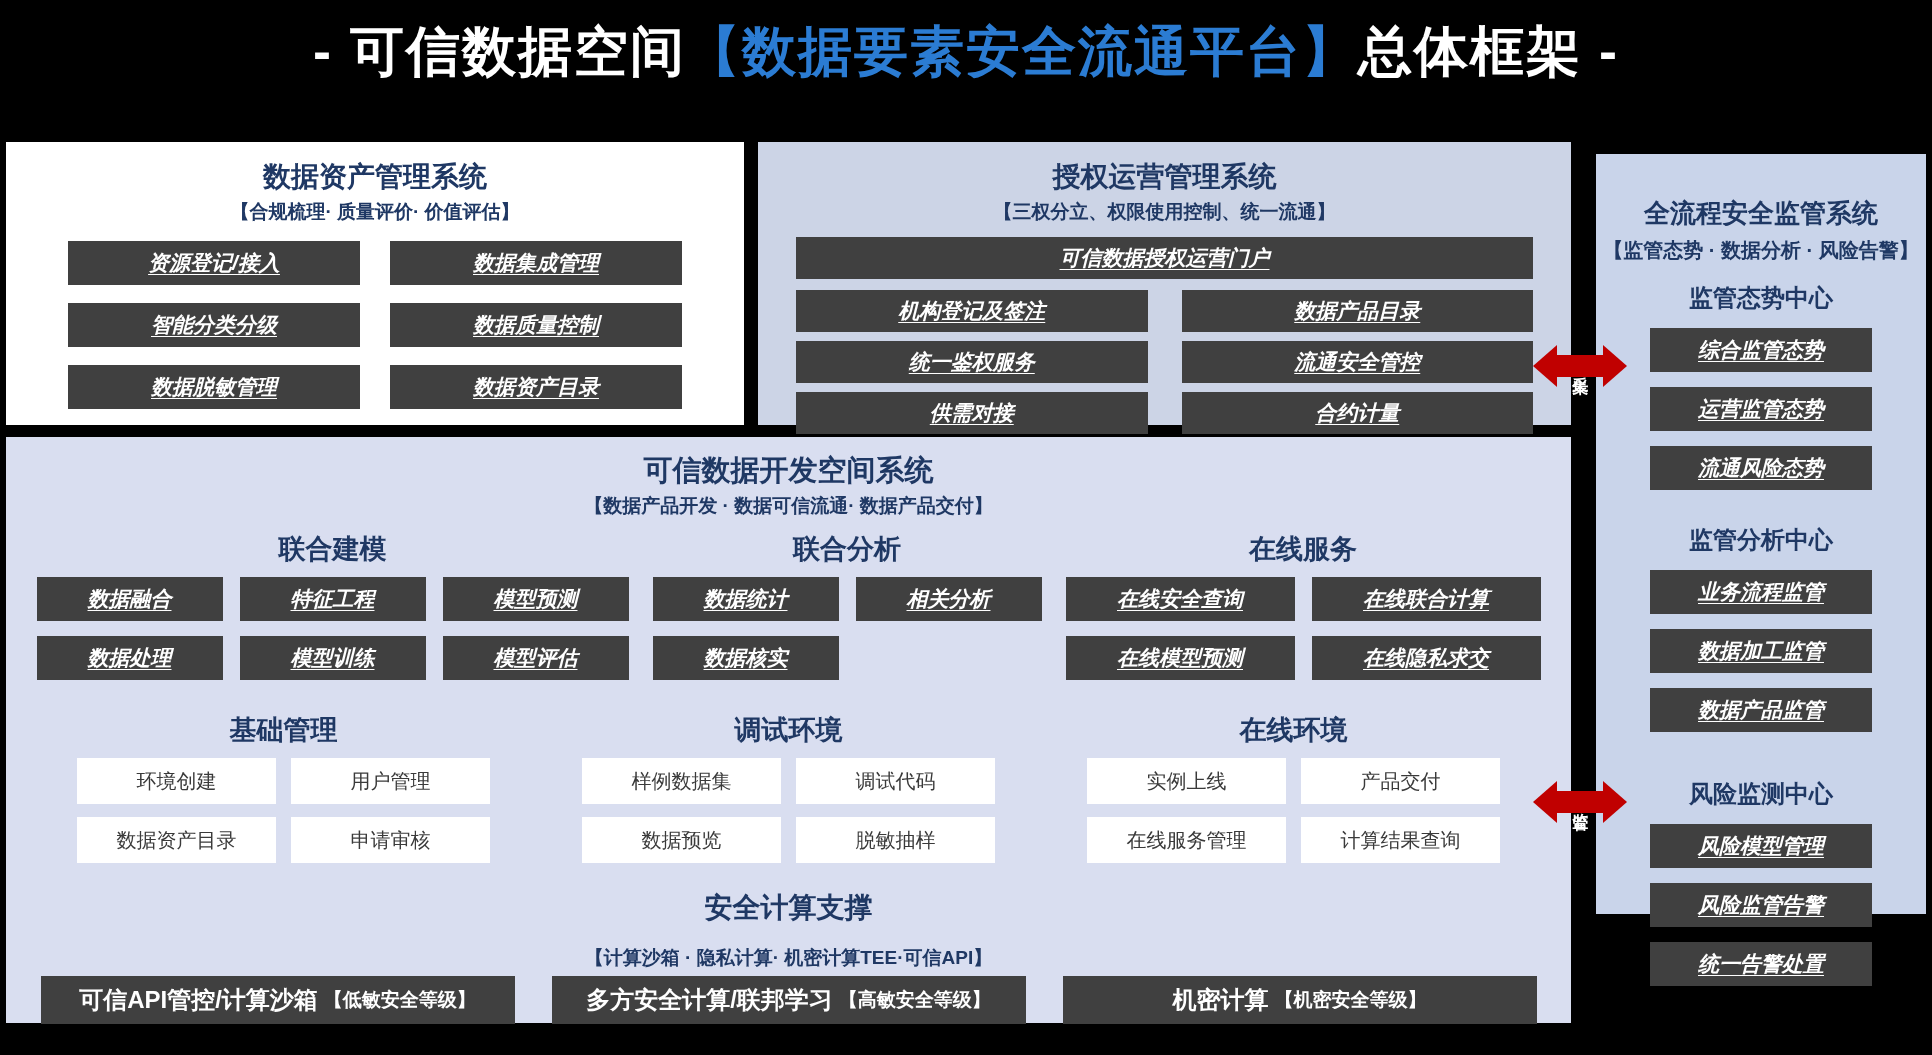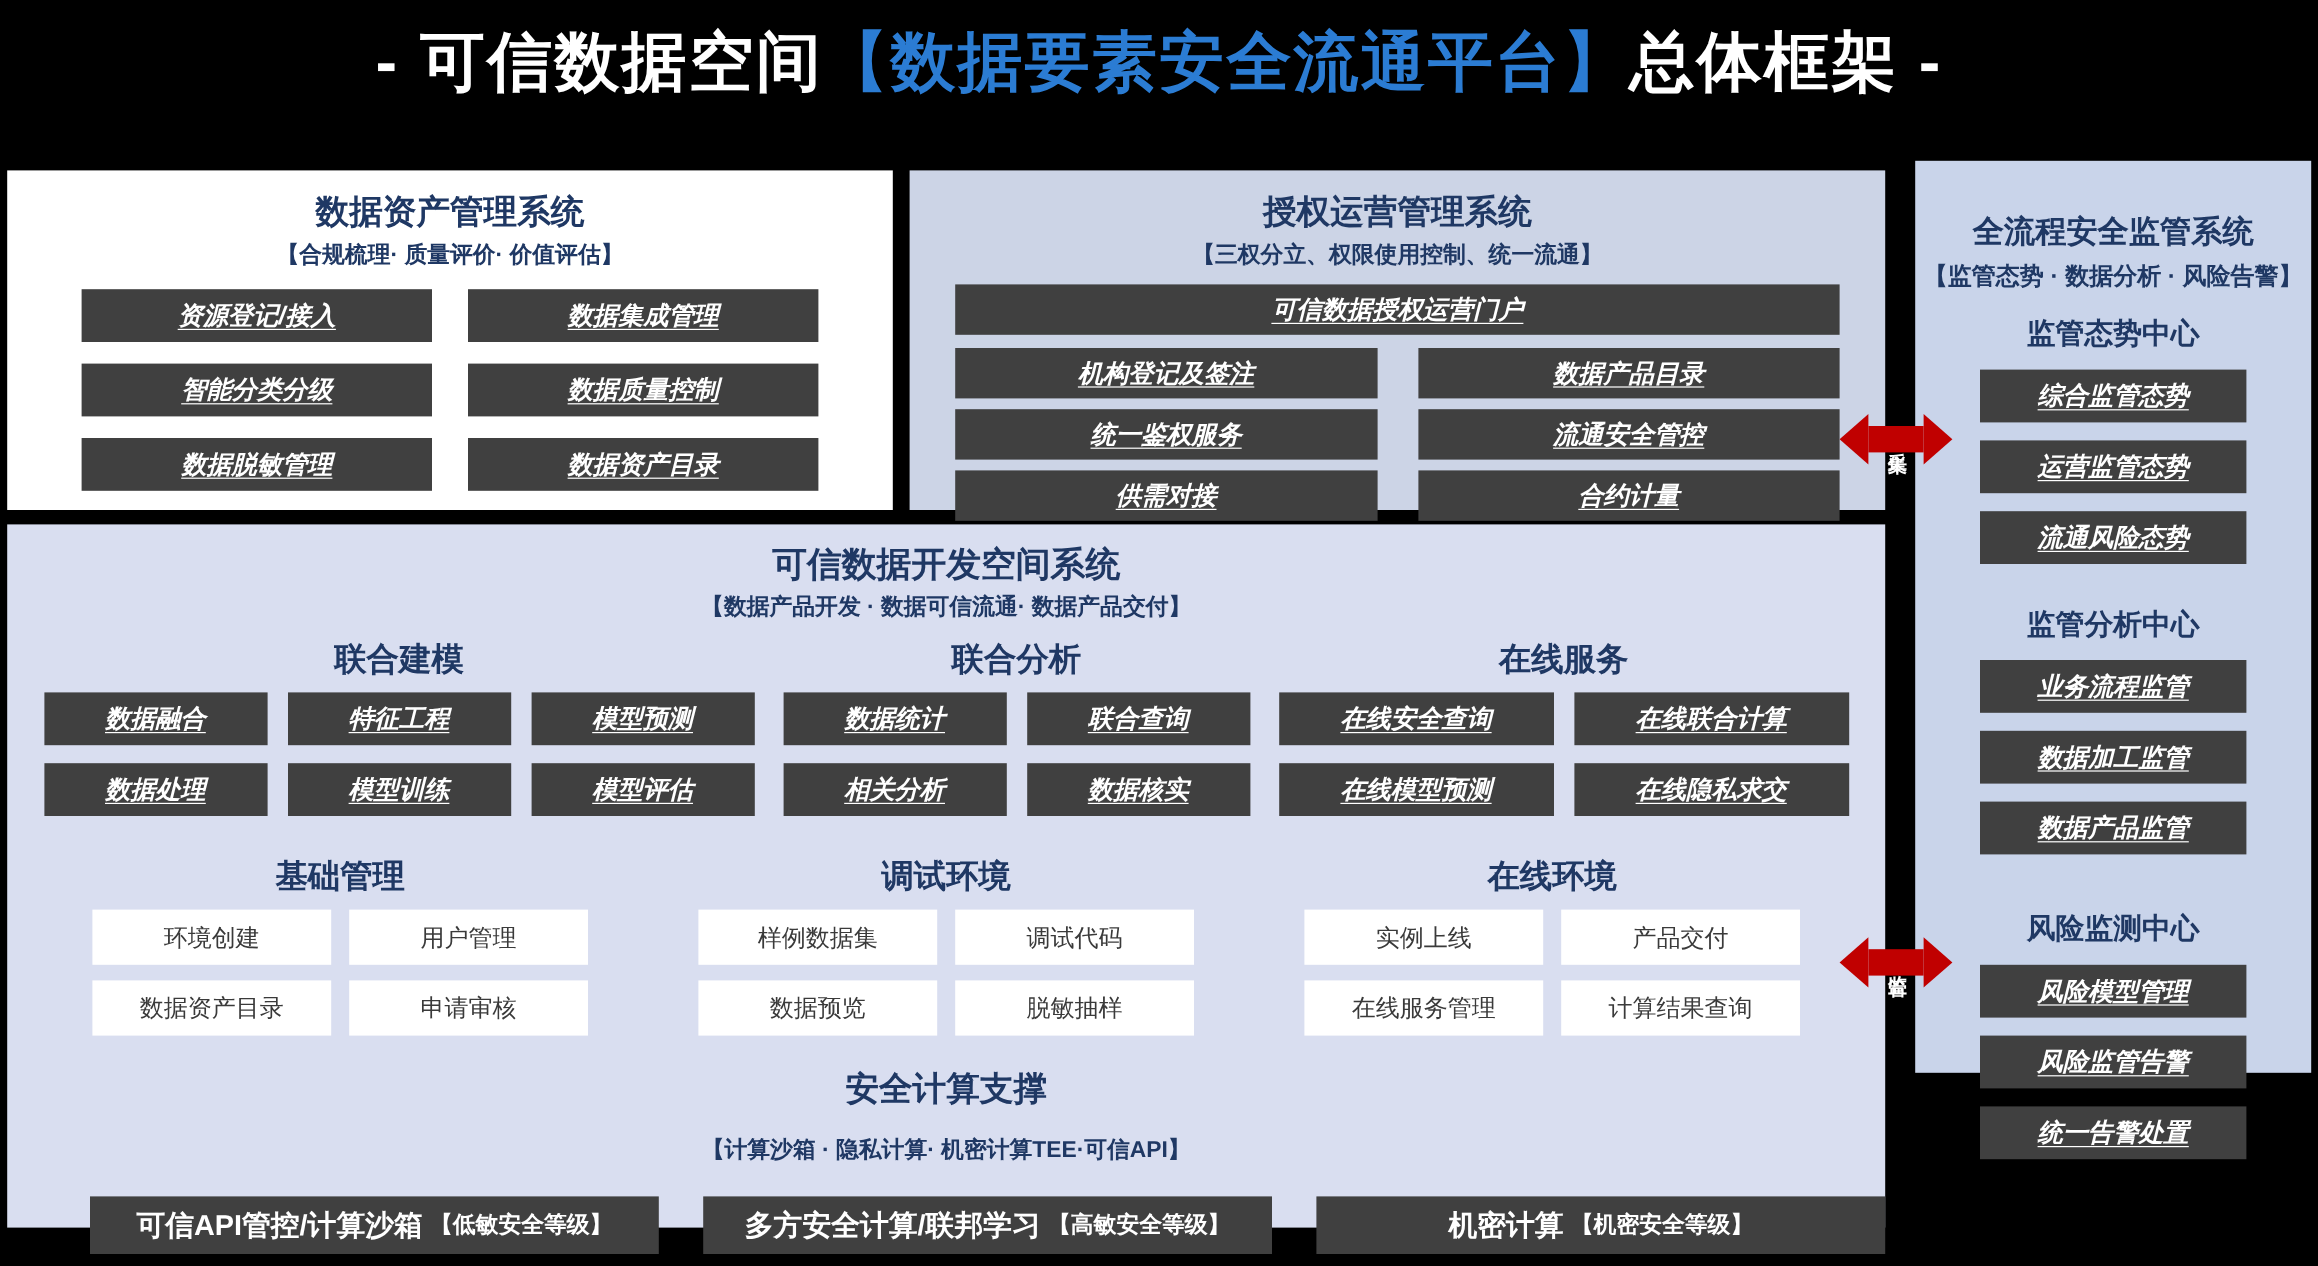--- a/index.html
+++ b/index.html
@@ -14,21 +14,21 @@
     position:absolute; top:16px; left:0; width:100%;
     text-align:center; font-size:54px; font-weight:bold;
     color:#fff; letter-spacing:2px; white-space:nowrap;
   }
   .page-title .hl { color:#2b7cd3; }
 
   .panel { position:absolute; }
   .panel-asset { left:6px;    top:142px; width:738px;  height:283px; background:#ffffff; }
   .panel-auth  { left:758px;  top:142px; width:813px;  height:283px; background:#ccd4e6; }
   .panel-dev   { left:6px;    top:437px; width:1565px; height:586px; background:#d9def0; }
-  .panel-sup   { left:1596px; top:134px; width:330px;  height:760px; background:#c9d4ea; }
+  .panel-sup   { left:1596px; top:154px; width:330px;  height:760px; background:#c9d4ea; }
 
   .p-title { text-align:center; font-weight:bold; color:#1f3864; }
   .p-sub   { text-align:center; font-weight:bold; color:#1f3864; }
 
   .btn-blue {
     background:#404040; color:#fff; font-weight:bold; font-style:italic;
     display:flex; align-items:center; justify-content:center;
     text-decoration:underline; text-underline-offset:4px; text-decoration-thickness:1px;
     white-space:nowrap;
   }
@@ -59,21 +59,21 @@
   .blue-grid { display:grid; gap:15px 17px; }
   .cols3  { grid-template-columns:repeat(3,186px); }
   .cols2  { grid-template-columns:repeat(2,186px); }
   .cols2w { grid-template-columns:repeat(2,229px); }
   .dev-btn { height:44px; font-size:21px; }
   .mid-groups { display:flex; justify-content:center; gap:92px; margin-top:32px; }
   .white-grid { display:grid; grid-template-columns:repeat(2,199px); gap:13px 15px; }
   .wbtn { height:46px; font-size:20px;text-align:center; }
   .sec-title { margin-top:26px; font-size:28px; }
   .sec-sub   { font-size:19px; margin-top:18px; }
-  .sec-row { display:flex; justify-content:flex-end; gap:37px; margin-top:26px; }
+  .sec-row { display:flex; justify-content:center; gap:37px; margin-top:5px; }
   .sec-btn { width:474px; height:48px; font-style:normal; text-decoration:none; gap:6px; }
   .sec-main  { font-size:24px; font-weight:bold; }
   .sec-level { font-size:19px; font-weight:bold; }
 
   
   .sup-title { padding-top:42px; font-size:26px; }
   .sup-sub   { font-size:20px; margin-top:6px; }
   .sup-sec-header { text-align:center; font-size:24px; font-weight:bold; color:#1f3864; }
   .h1m { margin-top:18px; } .h2m { margin-top:34px; } .h3m { margin-top:46px; }
   .sup-items { display:flex; flex-direction:column; align-items:center; gap:15px; margin-top:14px; }
@@ -139,21 +139,20 @@
         <div class="btn-blue dev-btn">模型预测</div>
         <div class="btn-blue dev-btn">数据处理</div>
         <div class="btn-blue dev-btn">模型训练</div>
         <div class="btn-blue dev-btn">模型评估</div>
       </div>
     </div>
     <div class="tgroup">
       <div class="g-header">联合分析</div>
       <div class="blue-grid cols2">
         <div class="btn-blue dev-btn">数据统计</div>
-        <div class="btn-blue dev-btn">联合查询</div>
         <div class="btn-blue dev-btn">相关分析</div>
         <div class="btn-blue dev-btn">数据核实</div>
       </div>
     </div>
     <div class="tgroup">
       <div class="g-header">在线服务</div>
       <div class="blue-grid cols2w">
         <div class="btn-blue dev-btn">在线安全查询</div>
         <div class="btn-blue dev-btn">在线联合计算</div>
         <div class="btn-blue dev-btn">在线模型预测</div>

